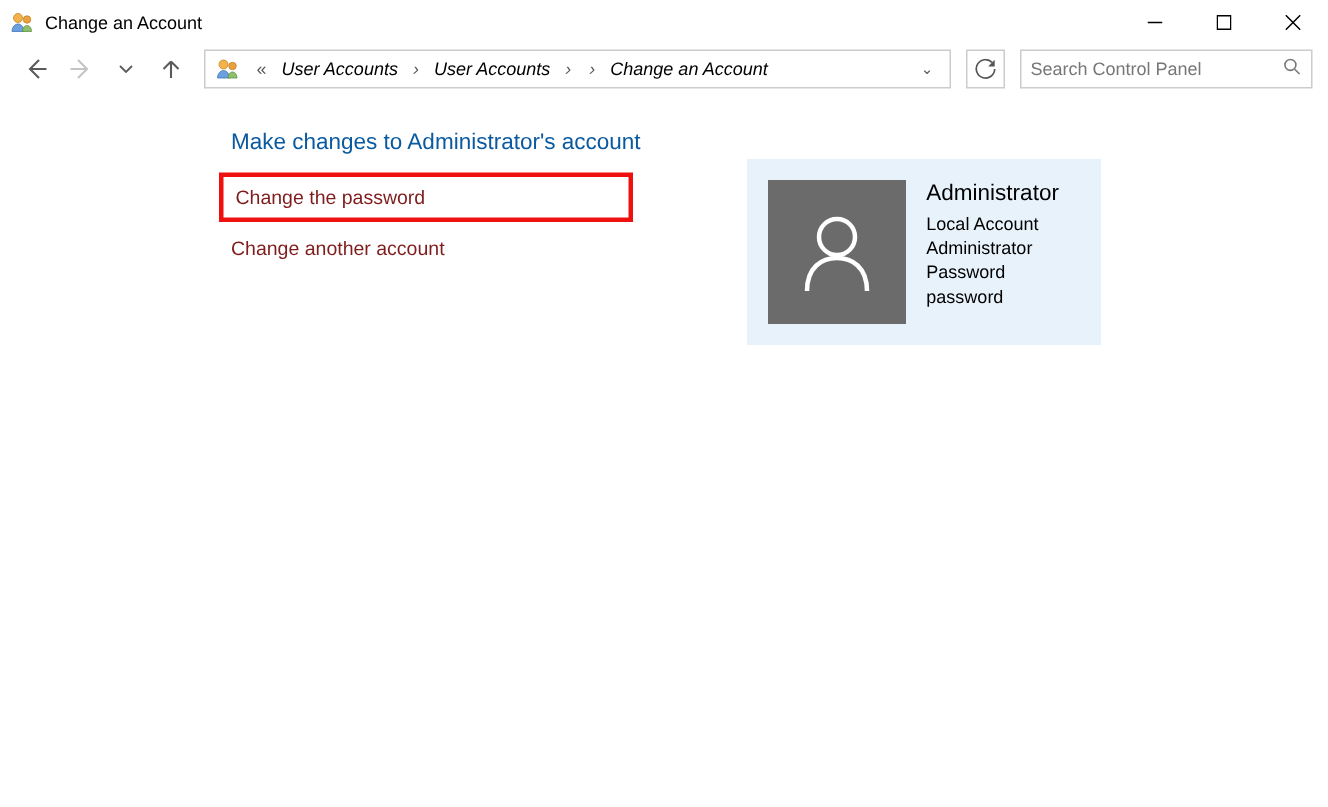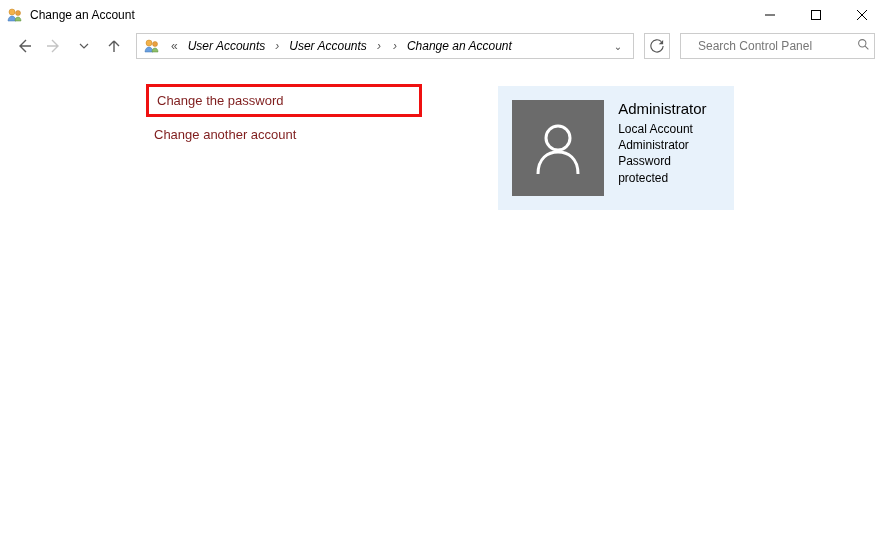--- a/index.html
+++ b/index.html
@@ -19,32 +19,32 @@
     .navbtn.disabled { color: #b8b8b8; }
     .addrbar { flex: 1; height: 26px; border: 1px solid #ccc; display: flex; align-items: center; padding: 0 4px 0 6px; background:#fff; position:relative; margin-left: 4px; }
     .addrbar .bc-icon { width:18px; height:18px; margin-right:4px; display:flex; align-items:center; justify-content:center;}
     .addrbar .bc-prefix { padding:0 6px; color:#555; }
     .crumb { display:flex; align-items:center;font-style:italic; }
     .crumb .clabel { padding: 0 4px; }
     .crumb .csep { padding: 0 6px; color:#555; }
     .addr-right { margin-left:auto; display:flex; align-items:center; gap:4px; padding-right:2px;}
     .addr-dd { width:18px; text-align:center; color:#555; font-size:10px; }
     .refreshbtn { width:26px; height:26px; border:1px solid #ccc; display:flex; align-items:center; justify-content:center; margin-left:4px; }
-    .searchbox { width: 195px; height:26px; border:1px solid #ccc; margin-left:4px; display:flex; align-items:center; padding:0 17px; color:#777; }
+    .searchbox { width: 195px; height:26px; border:1px solid #ccc; margin-left:4px; display:flex; align-items:center; padding:0 6px; color:#777; }
     .searchbox input { border:none; outline:none; flex:1; font-size:12px; color:#000; background:transparent; }
     .searchbox input::placeholder { color:#777; }
     .search-icon { color:#666; margin-left:4px; }
 
     
     .content { padding: 24px 0 0 154px; display:flex; }
     .leftcol { width: 340px; }
     .heading { color:#0a5aa0; font-size:15px; margin-bottom:14px; }
     .link { color:#7f1d1d; font-size:13px; display:inline-block; padding:4px 0; }
     .link.highlight { border:3px solid #ef1010; padding:6px 136px 6px 8px; margin-left:-8px; margin-top:-2px; margin-bottom:6px; }
-    .rightcol { margin-left:4px; }
+    .rightcol { margin-left:4px;margin-top:20px; }
     .acct-card { width:236px; background:#e8f2fb; padding:14px; display:flex; align-items:flex-start; }
     .avatar { width:96px; height:96px; background:#6b6b6b; display:flex; align-items:center; justify-content:center; }
     .acct-info { margin-left:14px; font-size:12px; }
     .acct-name { font-size:15px; margin-bottom:4px; }
     .acct-line { line-height:1.35; }
   </style>
 </head>
 <body>
 
 <div class="titlebar">
@@ -141,37 +141,38 @@
       <svg width="13" height="13" viewBox="0 0 16 16">
           <circle cx="6.5" cy="6.5" r="4.5" fill="none" stroke="#777" stroke-width="1.3"></circle>
           <line x1="10" y1="10" x2="14" y2="14" stroke="#777" stroke-width="1.3"></line>
         </svg>
     </span>
   </div>
 </div>
 
 <div class="content">
   <div class="leftcol">
+    <div class="heading">Make changes to Administrator's account</div>
     <div>
       <a class="link highlight">Change the password</a>
     </div>
     <div>
       <a class="link">Change another account</a>
     </div>
   </div>
 
   <div class="rightcol">
     <div class="acct-card">
       <div class="avatar">
         <svg width="60" height="60" viewBox="0 0 60 60">
           <circle cx="30" cy="20" r="12" fill="none" stroke="#fff" stroke-width="3"></circle>
           <path d="M10 56 C10 40 20 34 30 34 C40 34 50 40 50 56" fill="none" stroke="#fff" stroke-width="3"></path>
         </svg>
       </div>
       <div class="acct-info">
         <div class="acct-name">Administrator</div>
         <div class="acct-line">Local Account</div>
         <div class="acct-line">Administrator</div>
-        <div class="acct-line">Password protected</div>
+        <div class="acct-line">Password password</div>
       </div>
     </div>
   </div>
 </div>
 
 </body></html>

